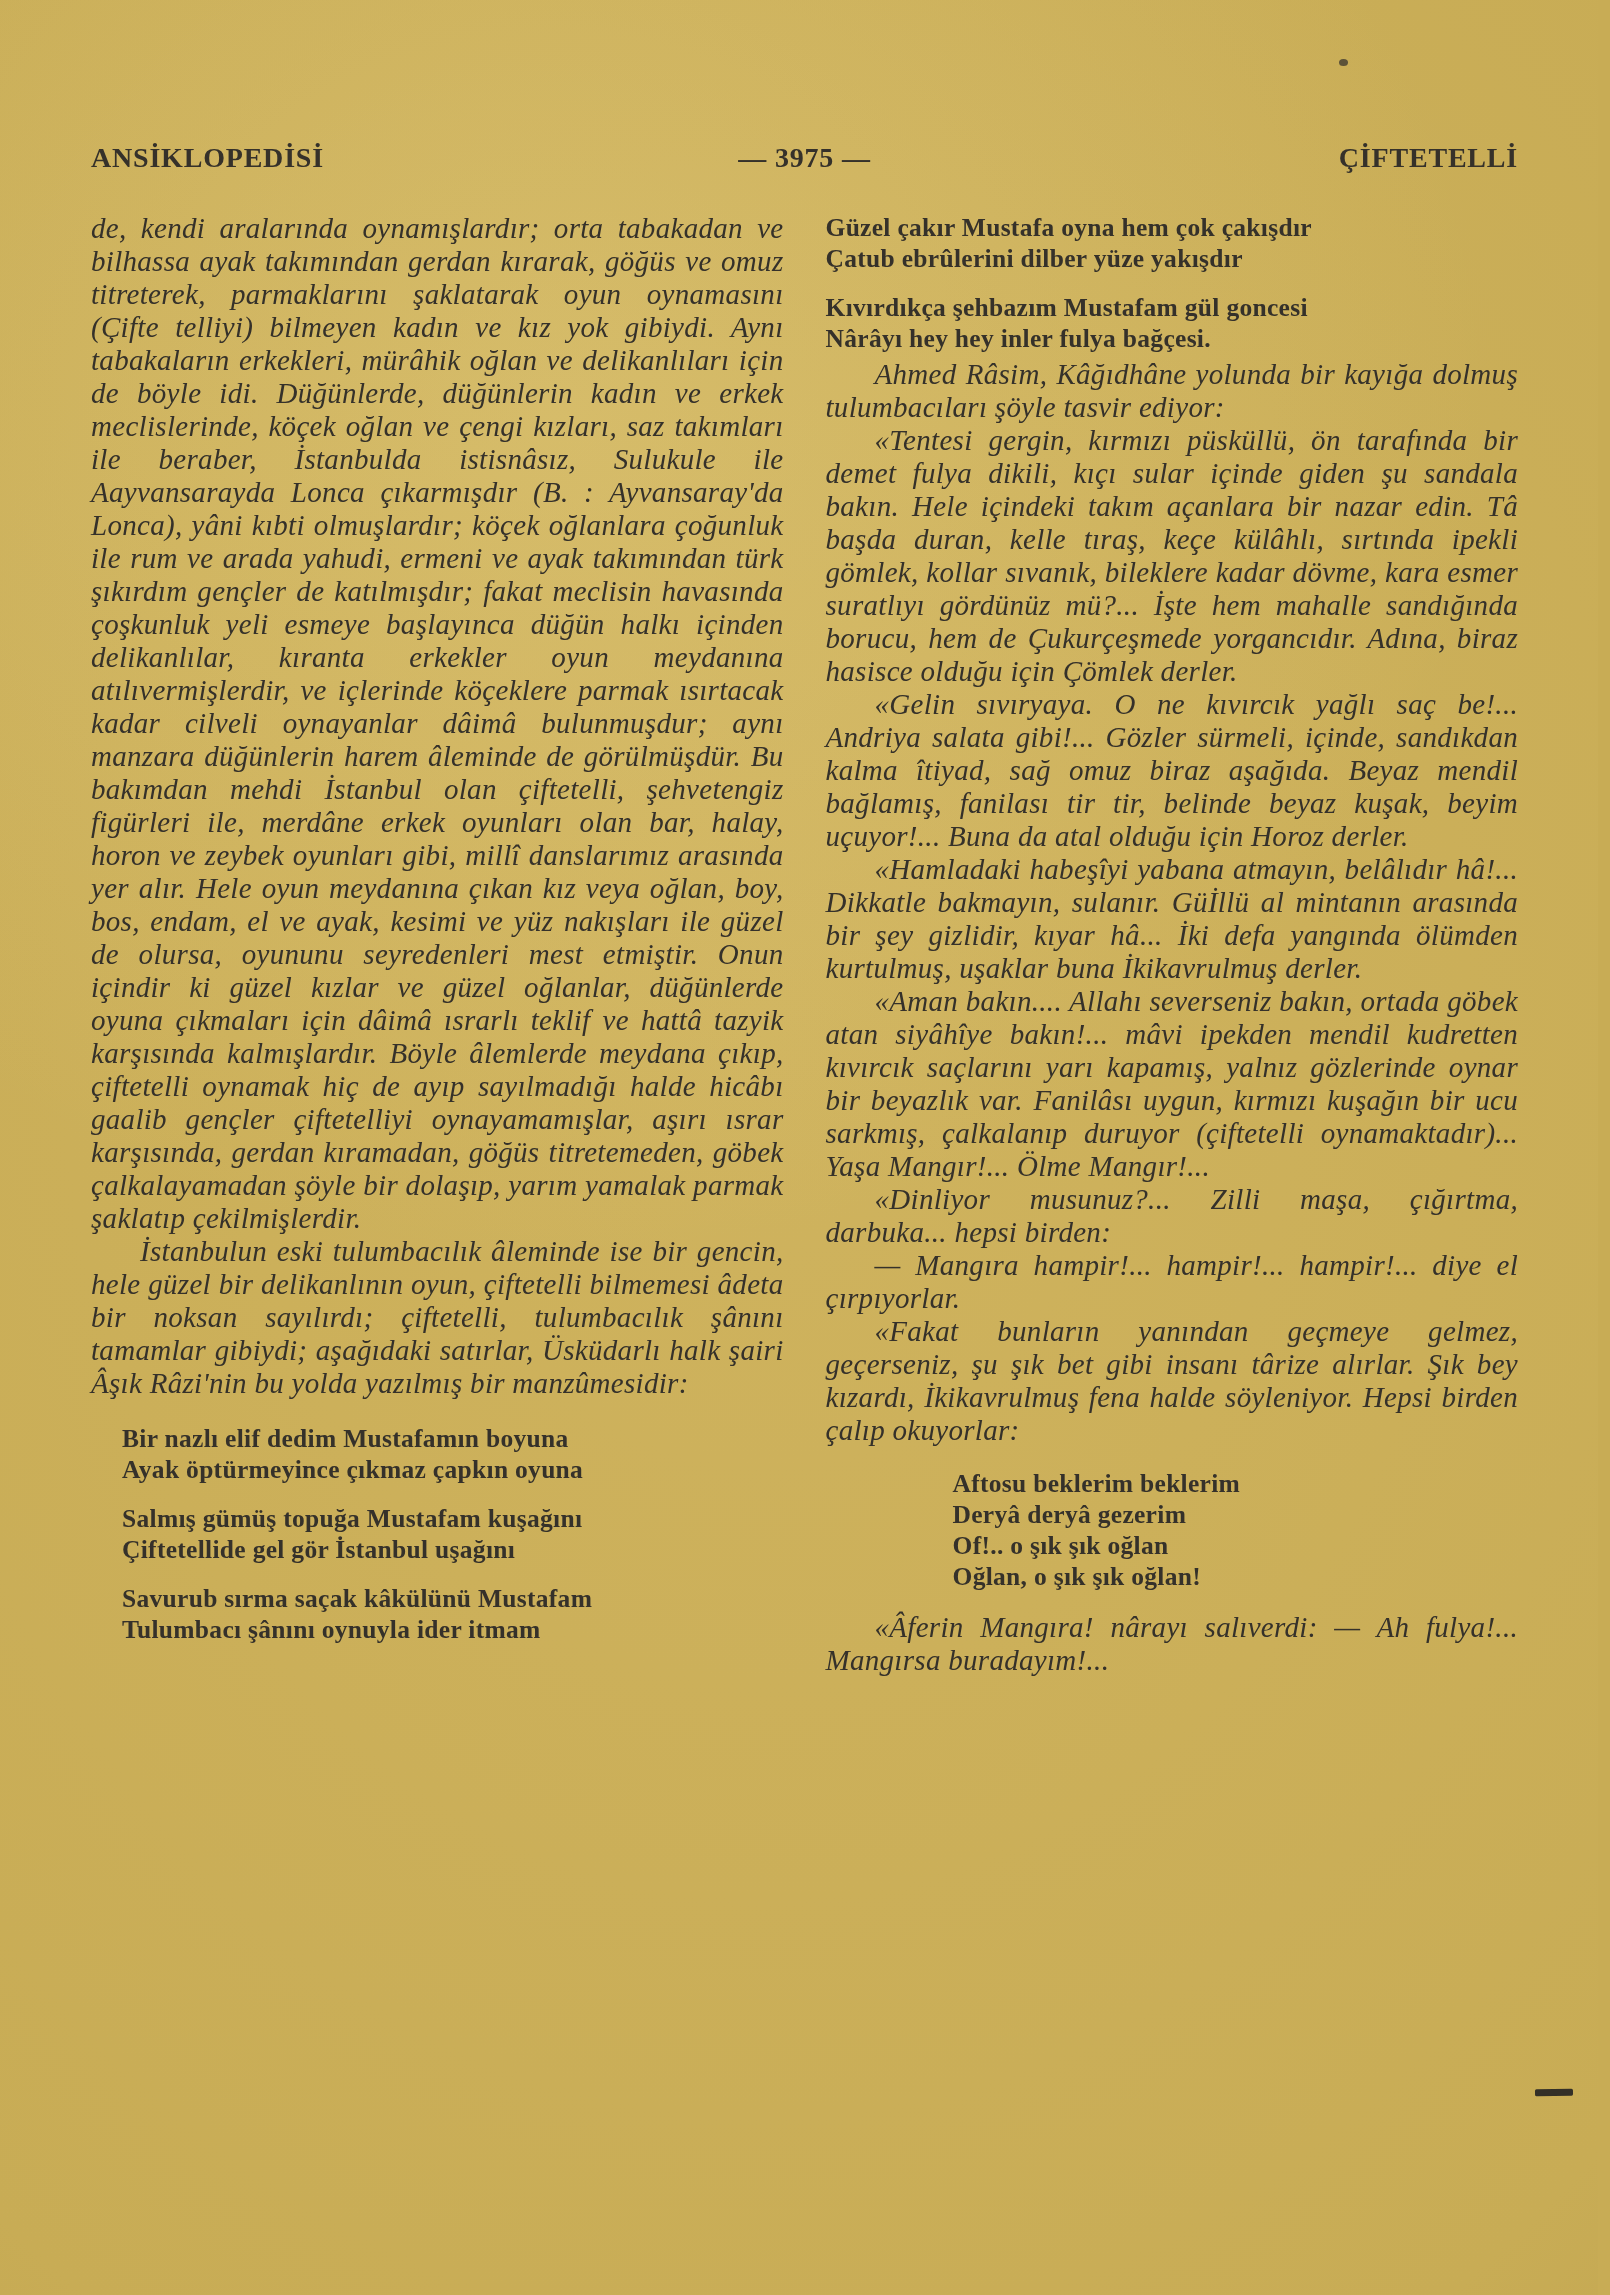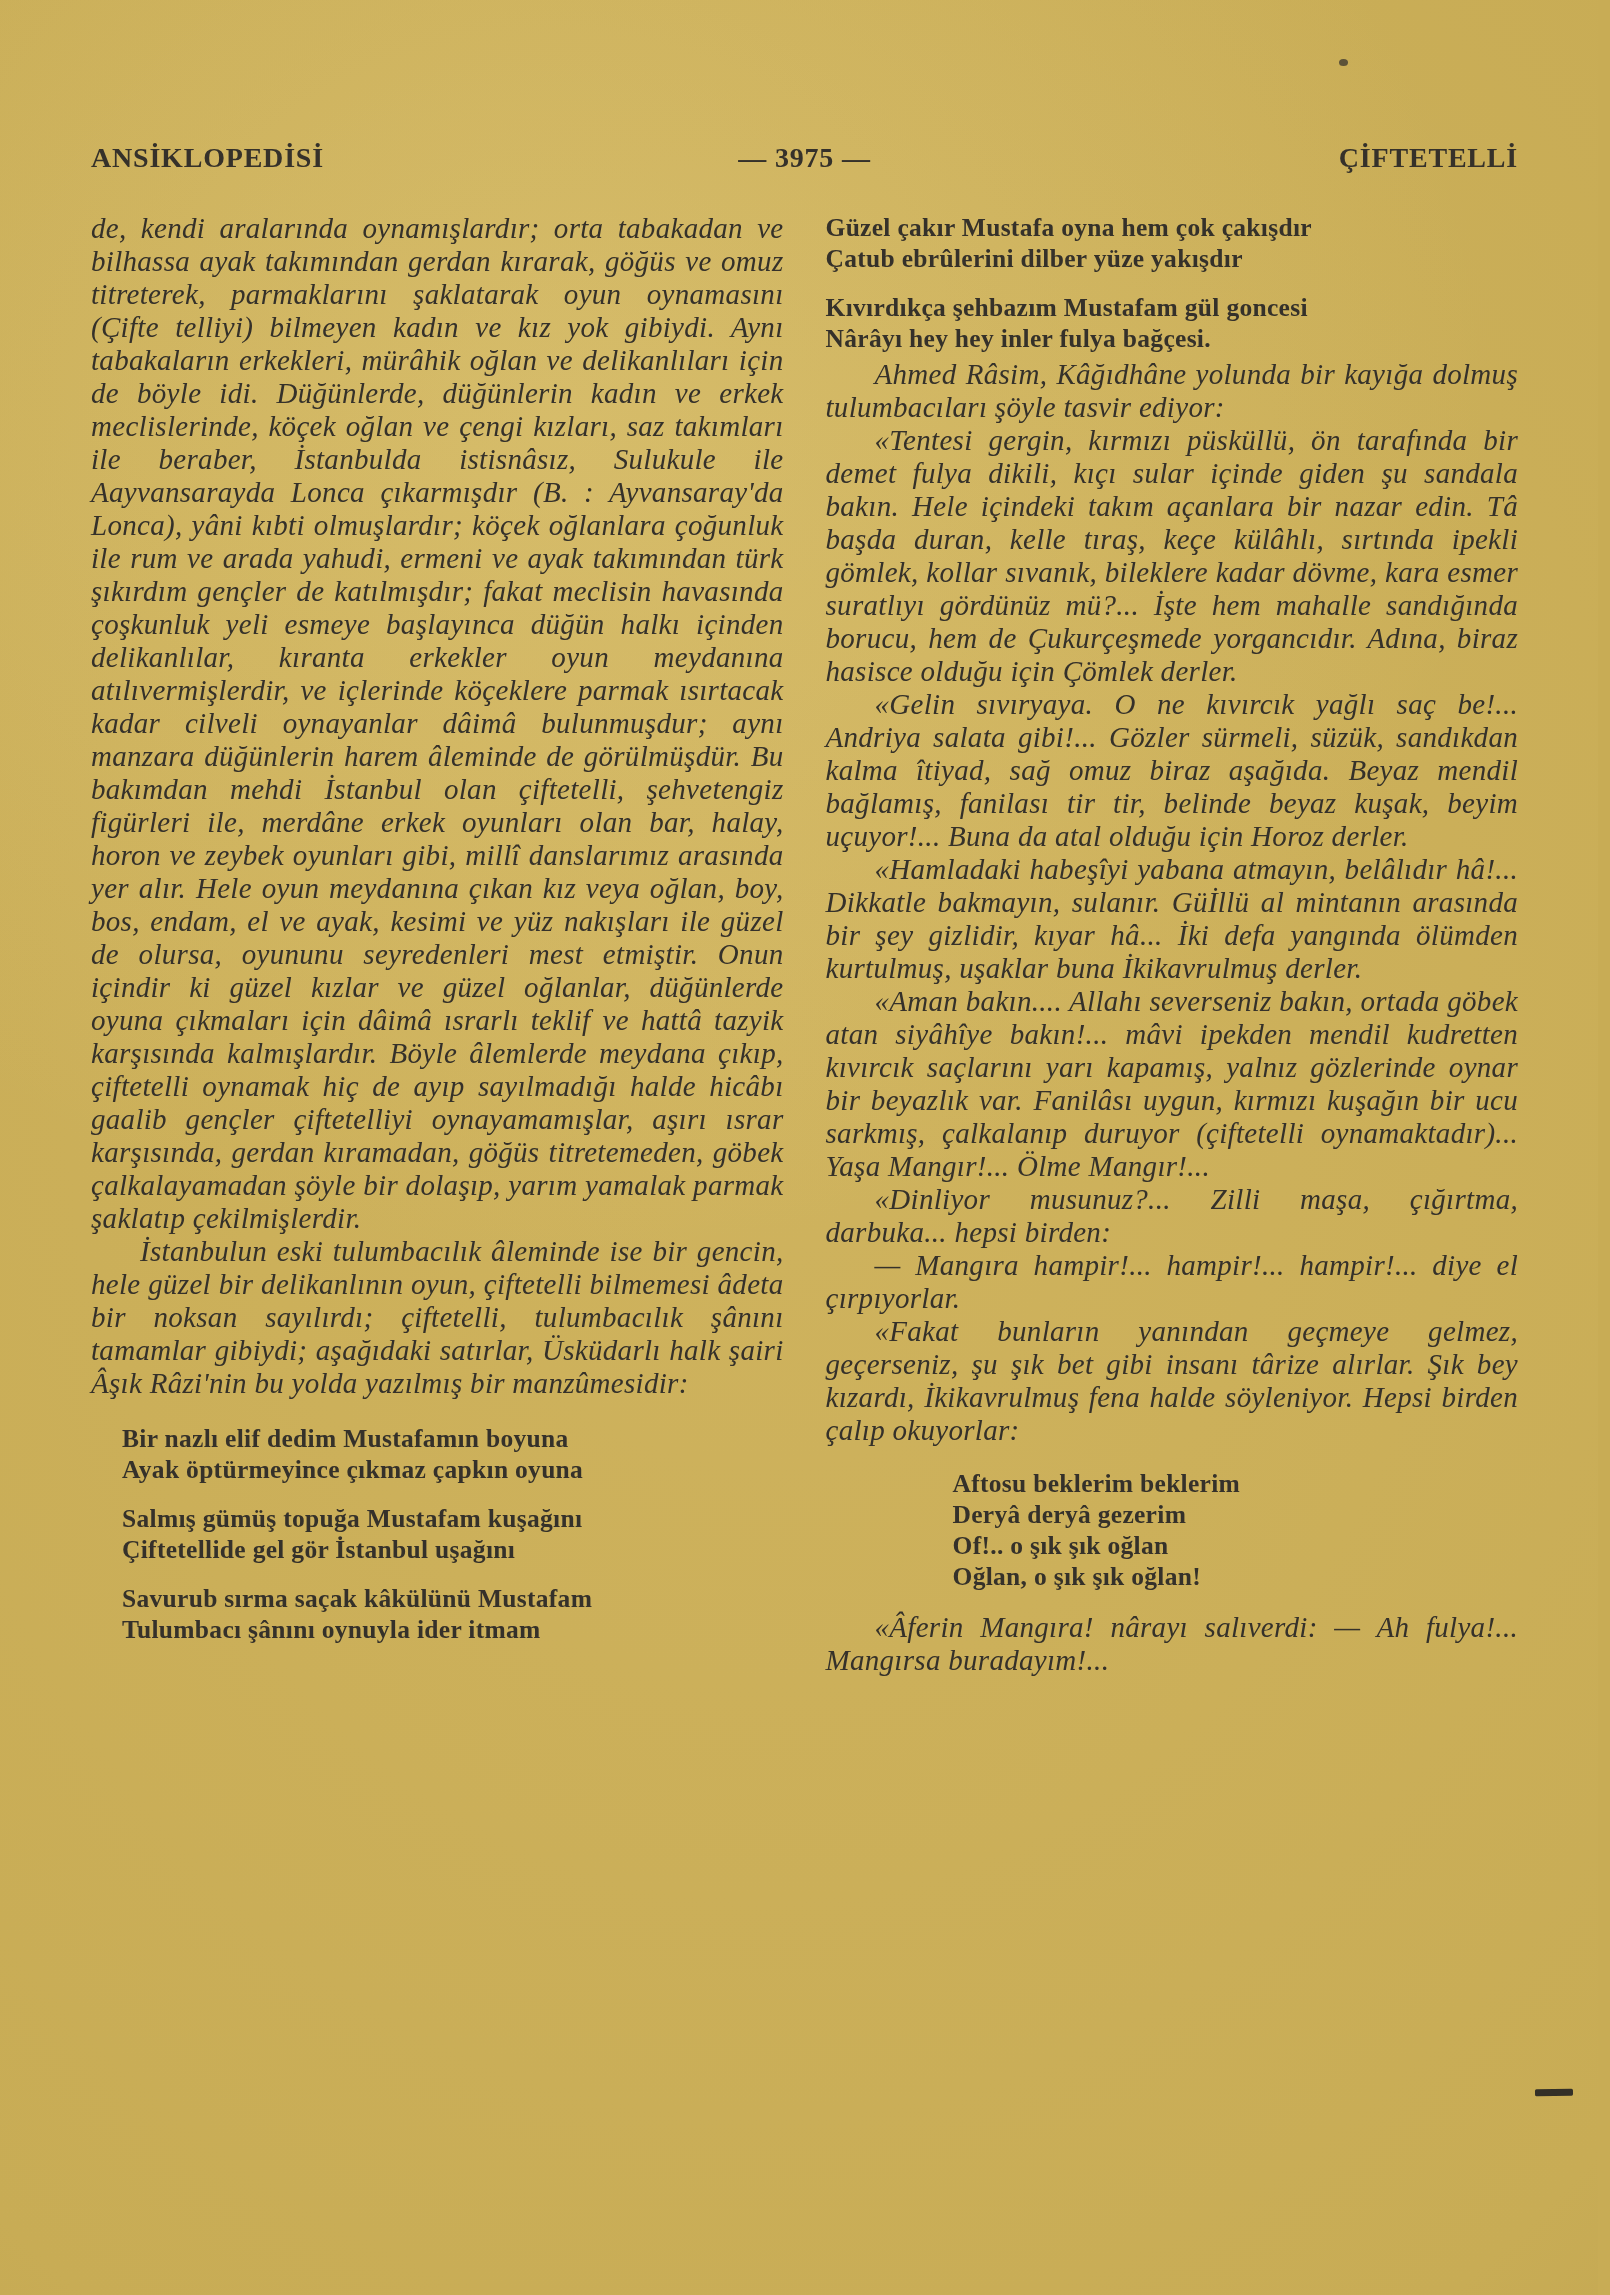--- a/index.html
+++ b/index.html
@@ -108,21 +108,21 @@
         <div>Güzel çakır Mustafa oyna hem çok çakışdır</div>
         <div>Çatub ebrûlerini dilber yüze yakışdır</div>
       </div>
       <div class="verse">
         <div>Kıvırdıkça şehbazım Mustafam gül goncesi</div>
         <div>Nârâyı hey hey inler fulya bağçesi.</div>
       </div>
 
       <p class="body-par indent">Ahmed Râsim, Kâğıdhâne yolunda bir kayığa dolmuş tulumbacıları şöyle tasvir ediyor:</p>
       <p class="body-par indent">«Tentesi gergin, kırmızı püsküllü, ön tarafında bir demet fulya dikili, kıçı sular içinde giden şu sandala bakın. Hele içindeki takım açanlara bir nazar edin. Tâ başda duran, kelle tıraş, keçe külâhlı, sırtında ipekli gömlek, kollar sıvanık, bileklere kadar dövme, kara esmer suratlıyı gördünüz mü?... İşte hem mahalle sandığında borucu, hem de Çukurçeşmede yorgancıdır. Adına, biraz hasisce olduğu için Çömlek derler.</p>
-      <p class="body-par indent">«Gelin sıvıryaya. O ne kıvırcık yağlı saç be!... Andriya salata gibi!... Gözler sürmeli, süzük, sandıkdan kalma îtiyad, sağ omuz biraz aşağıda. Beyaz mendil bağlamış, fanilası tir tir, belinde beyaz kuşak, beyim uçuyor!... Buna da atal olduğu için Horoz derler.</p>
+      <p class="body-par indent">«Gelin sıvıryaya. O ne kıvırcık yağlı saç be!... Andriya salata gibi!... Gözler sürmeli, içinde, sandıkdan kalma îtiyad, sağ omuz biraz aşağıda. Beyaz mendil bağlamış, fanilası tir tir, belinde beyaz kuşak, beyim uçuyor!... Buna da atal olduğu için Horoz derler.</p>
       <p class="body-par indent">«Hamladaki habeşîyi yabana atmayın, belâlıdır hâ!... Dikkatle bakmayın, sulanır. Güİllü al mintanın arasında bir şey gizlidir, kıyar hâ... İki defa yangında ölümden kurtulmuş, uşaklar buna İkikavrulmuş derler.</p>
       <p class="body-par indent">«Aman bakın.... Allahı severseniz bakın, ortada göbek atan siyâhîye bakın!... mâvi ipekden mendil kudretten kıvırcık saçlarını yarı kapamış, yalnız gözlerinde oynar bir beyazlık var. Fanilâsı uygun, kırmızı kuşağın bir ucu sarkmış, çalkalanıp duruyor (çiftetelli oynamaktadır)... Yaşa Mangır!... Ölme Mangır!...</p>
       <p class="body-par indent">«Dinliyor musunuz?... Zilli maşa, çığırtma, darbuka... hepsi birden:</p>
       <p class="body-par indent">— Mangıra hampir!... hampir!... hampir!... diye el çırpıyorlar.</p>
       <p class="body-par indent">«Fakat bunların yanından geçmeye gelmez, geçerseniz, şu şık bet gibi insanı târize alırlar. Şık bey kızardı, İkikavrulmuş fena halde söyleniyor. Hepsi birden çalıp okuyorlar:</p>
 
       <div class="verse song">
         <div>Aftosu beklerim beklerim</div>
         <div>Deryâ deryâ gezerim</div>
         <div>Of!.. o şık şık oğlan</div>

